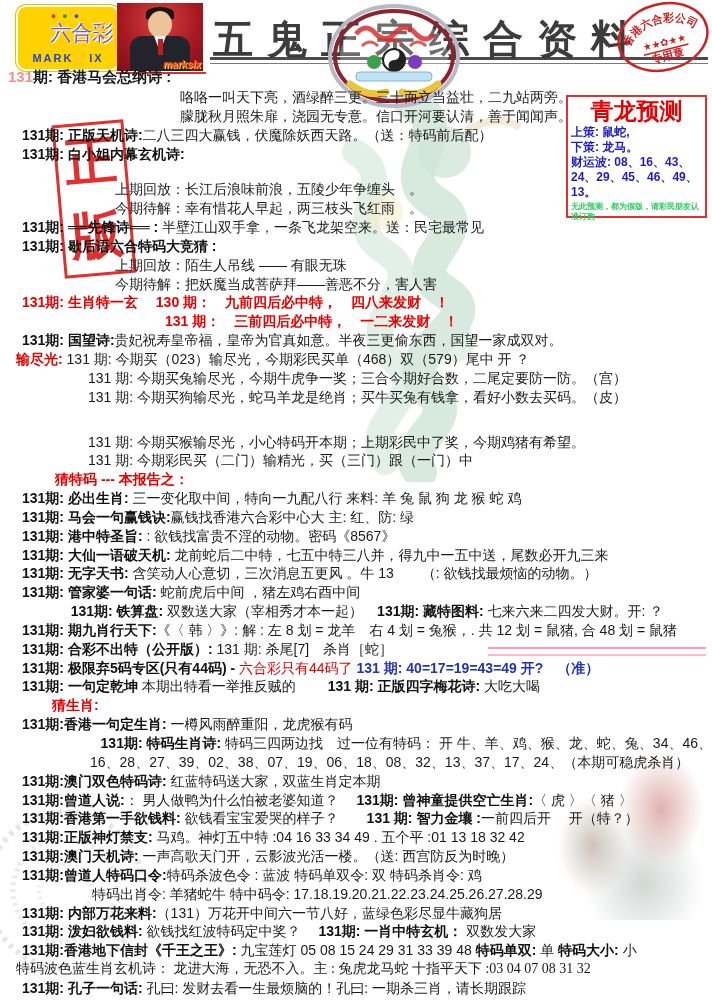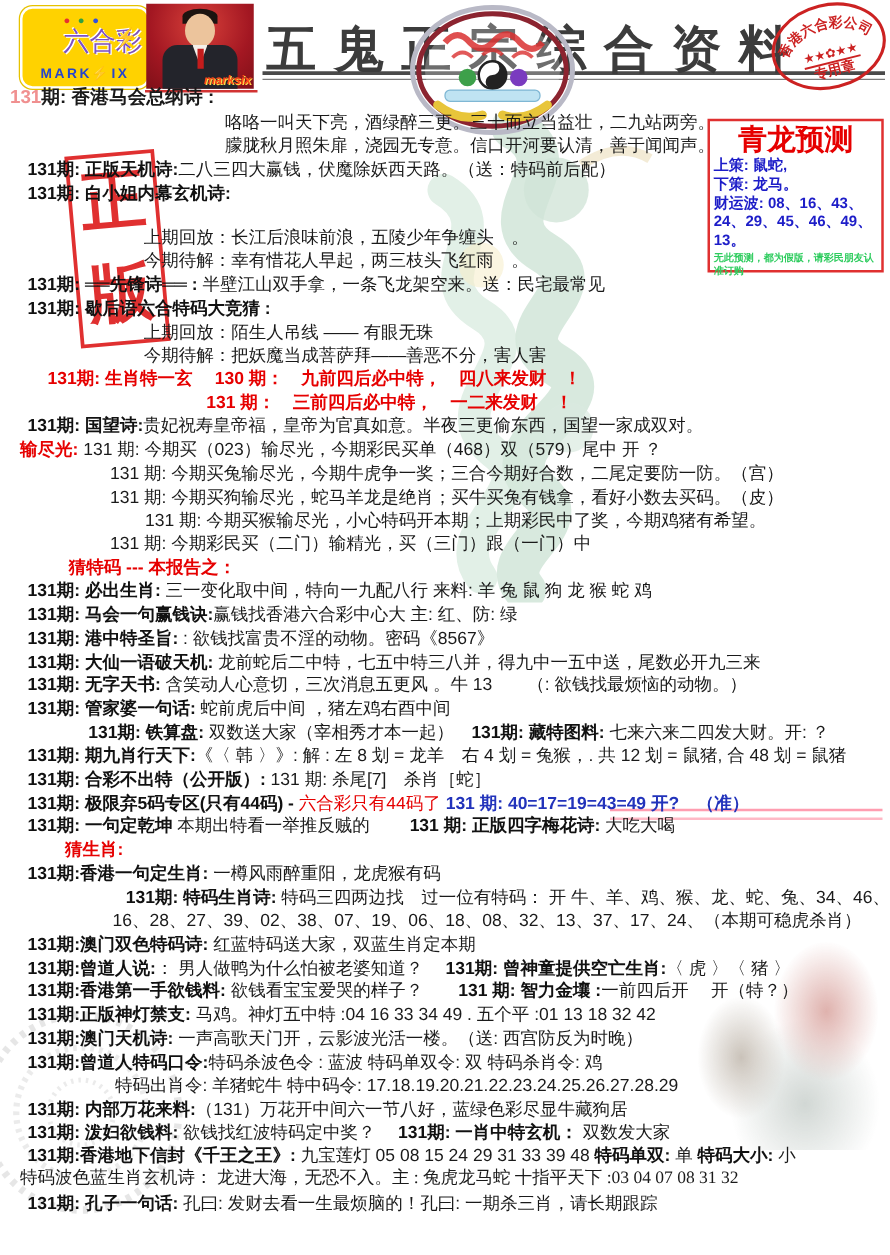--- a/index.html
+++ b/index.html
@@ -154,27 +154,27 @@
       <div class="line" style="padding-left: 180px;"><span class="c-k">咯咯一叫天下亮，酒绿醉三更。三十而立当益壮，二九站两旁。</span></div>
       <div class="line" style="padding-left: 180px;"><span class="c-k">朦胧秋月照朱扉，浇园无专意。信口开河要认清，善于闻闻声。</span></div>
       <div class="line" style="padding-left: 22px;"><span class="c-b">131期: </span><span class="c-b">正版天机诗:</span><span class="c-k">二八三四大赢钱，伏魔除妖西天路。（送：特码前后配）</span></div>
       <div class="line" style="padding-left: 22px;"><span class="c-b">131期: </span><span class="c-b">白小姐内幕玄机诗:</span></div>
       <div class="line" style="padding-left: 115px; margin-top: 17px;"><span class="c-k">上期回放：长江后浪味前浪，五陵少年争缠头　。</span></div>
       <div class="line" style="padding-left: 115px;"><span class="c-k">今期待解：幸有惜花人早起，两三枝头飞红雨　。</span></div>
       <div class="line" style="padding-left: 22px;"><span class="c-b">131期: </span><span class="c-b">══先锋诗══ : </span><span class="c-k">半壁江山双手拿，一条飞龙架空来。送：民宅最常见</span></div>
       <div class="line" style="padding-left: 22px;"><span class="c-b">131期: </span><span class="c-b">歇后语六合特码大竞猜 :</span></div>
       <div class="line" style="padding-left: 115px;"><span class="c-k">上期回放：陌生人吊线 —— 有眼无珠</span></div>
       <div class="line" style="padding-left: 115px;"><span class="c-k">今期待解：把妖魔当成菩萨拜——善恶不分，害人害</span></div>
-      <div class="line" style="padding-left: 22px; margin-left: 16px;"><span class="c-r">131期: 生肖特一玄</span><span class="c-r">　 130 期：　九前四后必中特，　四八来发财　！</span></div>
+      <div class="line" style="padding-left: 22px;"><span class="c-r">131期: 生肖特一玄</span><span class="c-r">　 130 期：　九前四后必中特，　四八来发财　！</span></div>
       <div class="line" style="padding-left: 165px;"><span class="c-r">131 期：　三前四后必中特，　一二来发财　！</span></div>
       <div class="line" style="padding-left: 22px;"><span class="c-b">131期: </span><span class="c-b">国望诗:</span><span class="c-k">贵妃祝寿皇帝福，皇帝为官真如意。半夜三更偷东西，国望一家成双对。</span></div>
       <div class="line" style="padding-left: 16px;"><span class="c-r">输尽光: </span><span class="c-k">131 期: 今期买（023）输尽光，今期彩民买单（468）双（579）尾中 开 ？</span></div>
       <div class="line" style="padding-left: 88px;"><span class="c-k">131 期: 今期买兔输尽光，今期牛虎争一奖；三合今期好合数，二尾定要防一防。（宫）</span></div>
       <div class="line" style="padding-left: 88px;"><span class="c-k">131 期: 今期买狗输尽光，蛇马羊龙是绝肖；买牛买兔有钱拿，看好小数去买码。（皮）</span></div>
-      <div class="line" style="padding-left: 116px;"><span class="c-k">131 期: 今期买猴输尽光，小心特码开本期；上期彩民中了奖，今期鸡猪有希望。</span></div>
+      <div class="line" style="padding-left: 88px; margin-top: 26px;"><span class="c-k">131 期: 今期买猴输尽光，小心特码开本期；上期彩民中了奖，今期鸡猪有希望。</span></div>
       <div class="line" style="padding-left: 88px;"><span class="c-k">131 期: 今期彩民买（二门）输精光，买（三门）跟（一门）中</span></div>
       <div class="line" style="padding-left: 55px;"><span class="c-r">猜特码 --- 本报告之：</span></div>
       <div class="line" style="padding-left: 22px;"><span class="c-b">131期: </span><span class="c-b">必出生肖: </span><span class="c-k">三一变化取中间，特向一九配八行 来料: 羊 兔 鼠 狗 龙 猴 蛇 鸡</span></div>
       <div class="line" style="padding-left: 22px;"><span class="c-b">131期: </span><span class="c-b">马会一句赢钱诀:</span><span class="c-k">赢钱找香港六合彩中心大 主: 红、防: 绿</span></div>
       <div class="line" style="padding-left: 22px;"><span class="c-b">131期: </span><span class="c-b">港中特圣旨: </span><span class="c-k">: 欲钱找富贵不淫的动物。密码《8567》</span></div>
       <div class="line" style="padding-left: 22px;"><span class="c-b">131期: </span><span class="c-b">大仙一语破天机: </span><span class="c-k">龙前蛇后二中特，七五中特三八并，得九中一五中送，尾数必开九三来</span></div>
       <div class="line" style="padding-left: 22px;"><span class="c-b">131期: </span><span class="c-b">无字天书: </span><span class="c-k">含笑动人心意切，三次消息五更风 。牛 13　　（: 欲钱找最烦恼的动物。）</span></div>
       <div class="line" style="padding-left: 22px;"><span class="c-b">131期: </span><span class="c-b">管家婆一句话: </span><span class="c-k">蛇前虎后中间 ，猪左鸡右酉中间</span></div>
       <div class="line" style="padding-left: 22px; text-align: center;"><span class="c-b">131期: </span><span class="c-b">铁算盘: </span><span class="c-k">双数送大家（宰相秀才本一起）　</span><span class="c-b">131期: </span><span class="c-b">藏特图料: </span><span class="c-k">七来六来二四发大财。开: ？</span></div>
       <div class="line" style="padding-left: 22px;"><span class="c-b">131期: </span><span class="c-b">期九肖行天下:</span><span class="c-k">《〈 韩 〉》: 解 : 左 8 划 = 龙羊　右 4 划 = 兔猴，. 共 12 划 = 鼠猪, 合 48 划 = 鼠猪</span></div>

